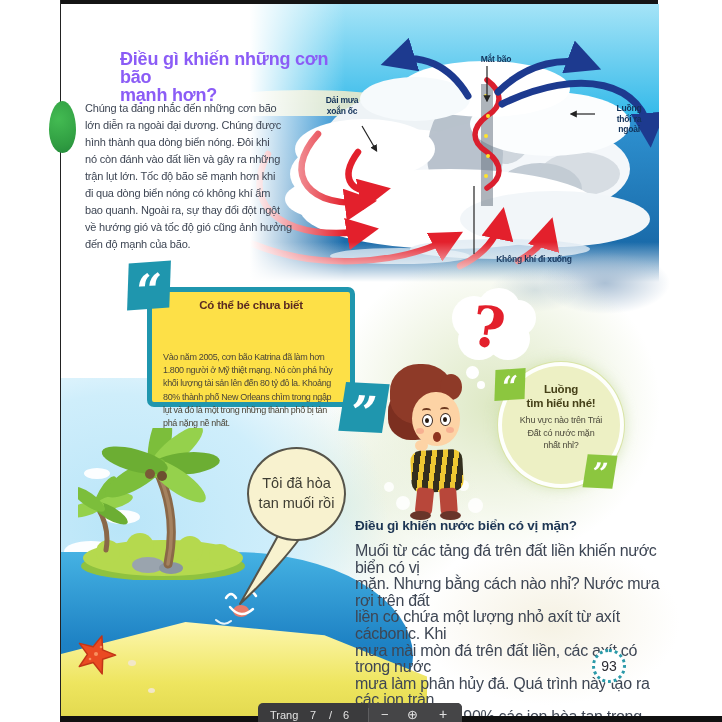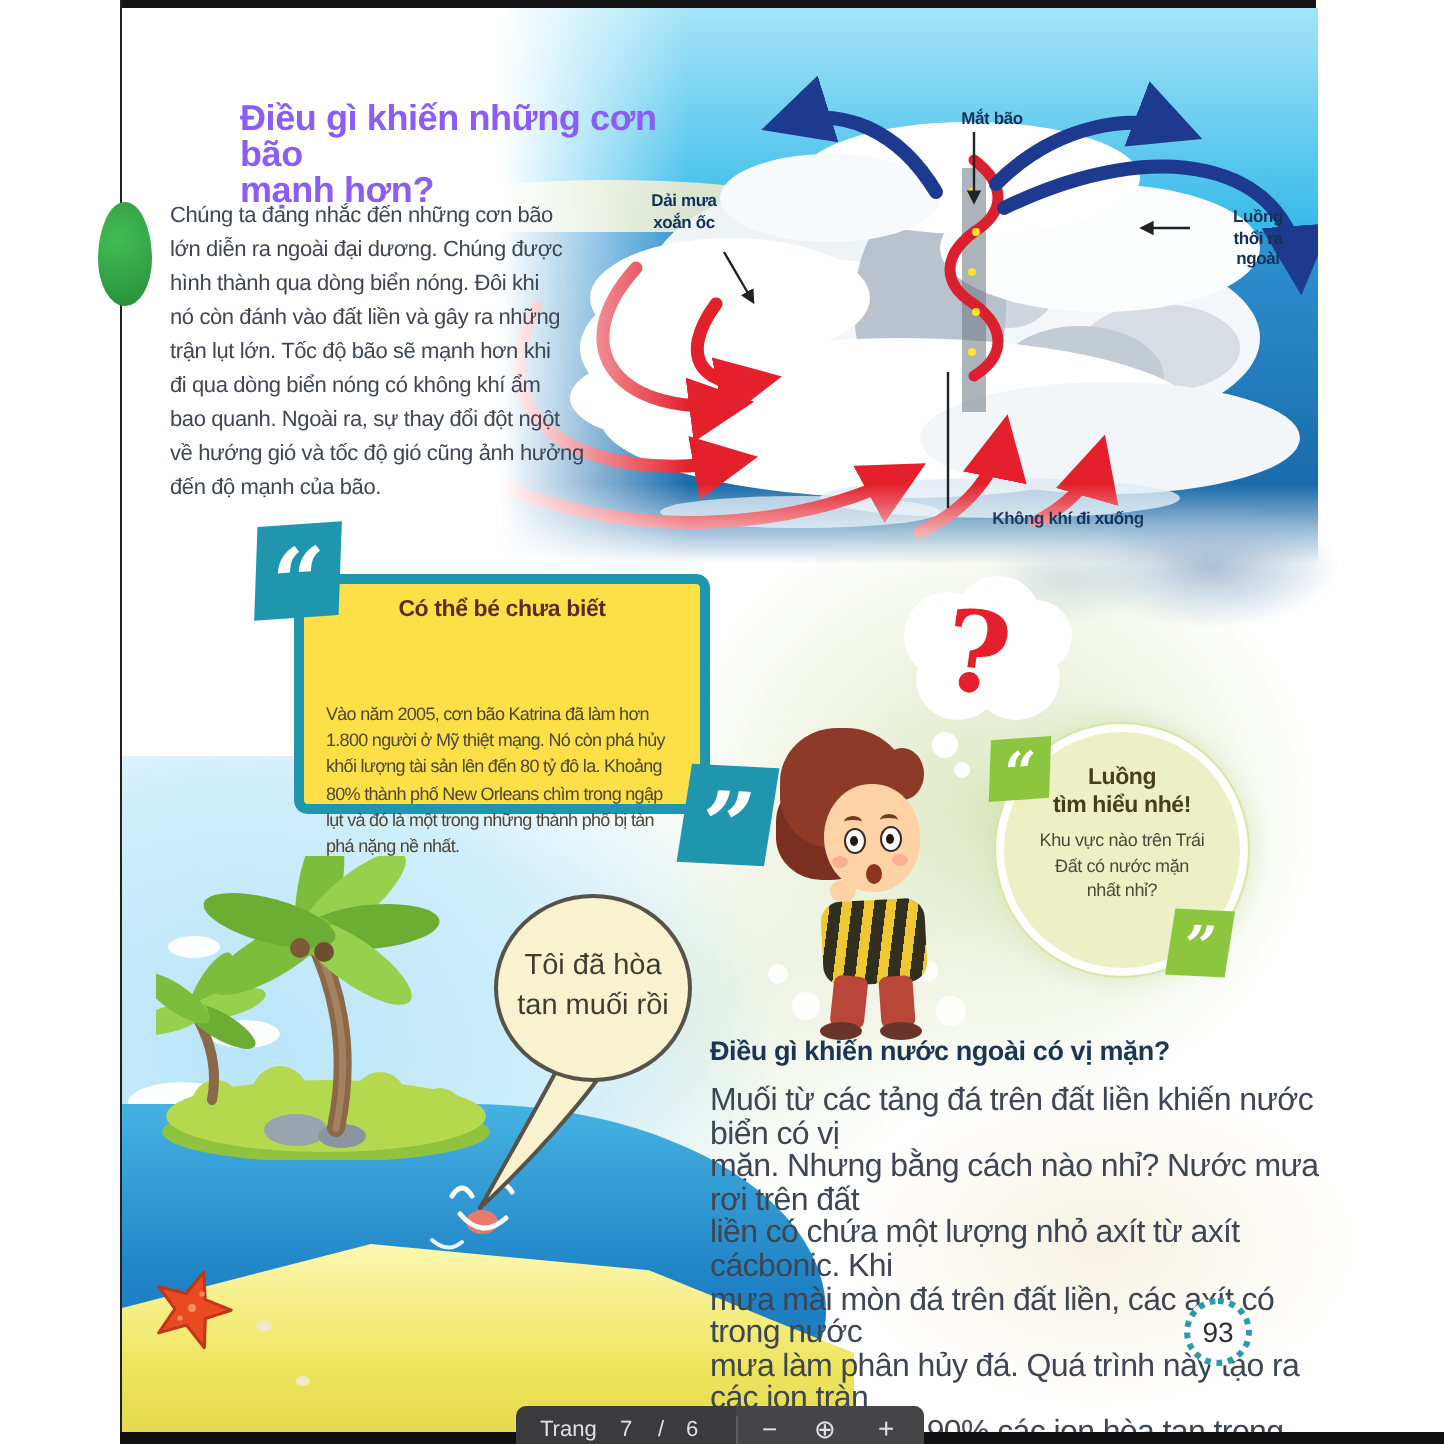--- a/index.html
+++ b/index.html
@@ -375,21 +375,21 @@
   <div class="blush" style="left:64px;top:63px;"></div>
   <div class="mouth"></div>
   <div class="hand"></div>
   <div class="shirt"></div>
   <div class="leg" style="left:34px;top:124px;transform:rotate(6deg);"></div>
   <div class="leg" style="left:58px;top:124px;transform:rotate(-4deg);"></div>
   <div class="shoe" style="left:28px;top:147px;"></div>
   <div class="shoe" style="left:58px;top:147px;"></div>
 </div>
 
-<div class="abs h2" style="left:355px;top:518px;width:305px;">Điều gì khiến nước ngoài có vị mặn?</div>
+<div class="abs h2" style="left:355px;top:518px;width:305px;">Điều gì khiến nước biển có vị mặn?</div>
 <div class="abs salt-body" style="left:355px;top:543px;width:308px;">Muối từ các tảng đá trên đất liền khiến nước biển có vị
 mặn. Nhưng bằng cách nào nhỉ? Nước mưa rơi trên đất
 liền có chứa một lượng nhỏ axít từ axít cácbonic. Khi
 mưa mài mòn đá trên đất liền, các axít có trong nước
 mưa làm phân hủy đá. Quá trình này tạo ra các ion tràn
 vào đại dương. 90% các ion hòa tan trong nước biển là
 clorit và natri, điều đó khiến cho nước có vị mặn đấy!</div>
 
 <div class="abs badge">
     <span>93</span>

